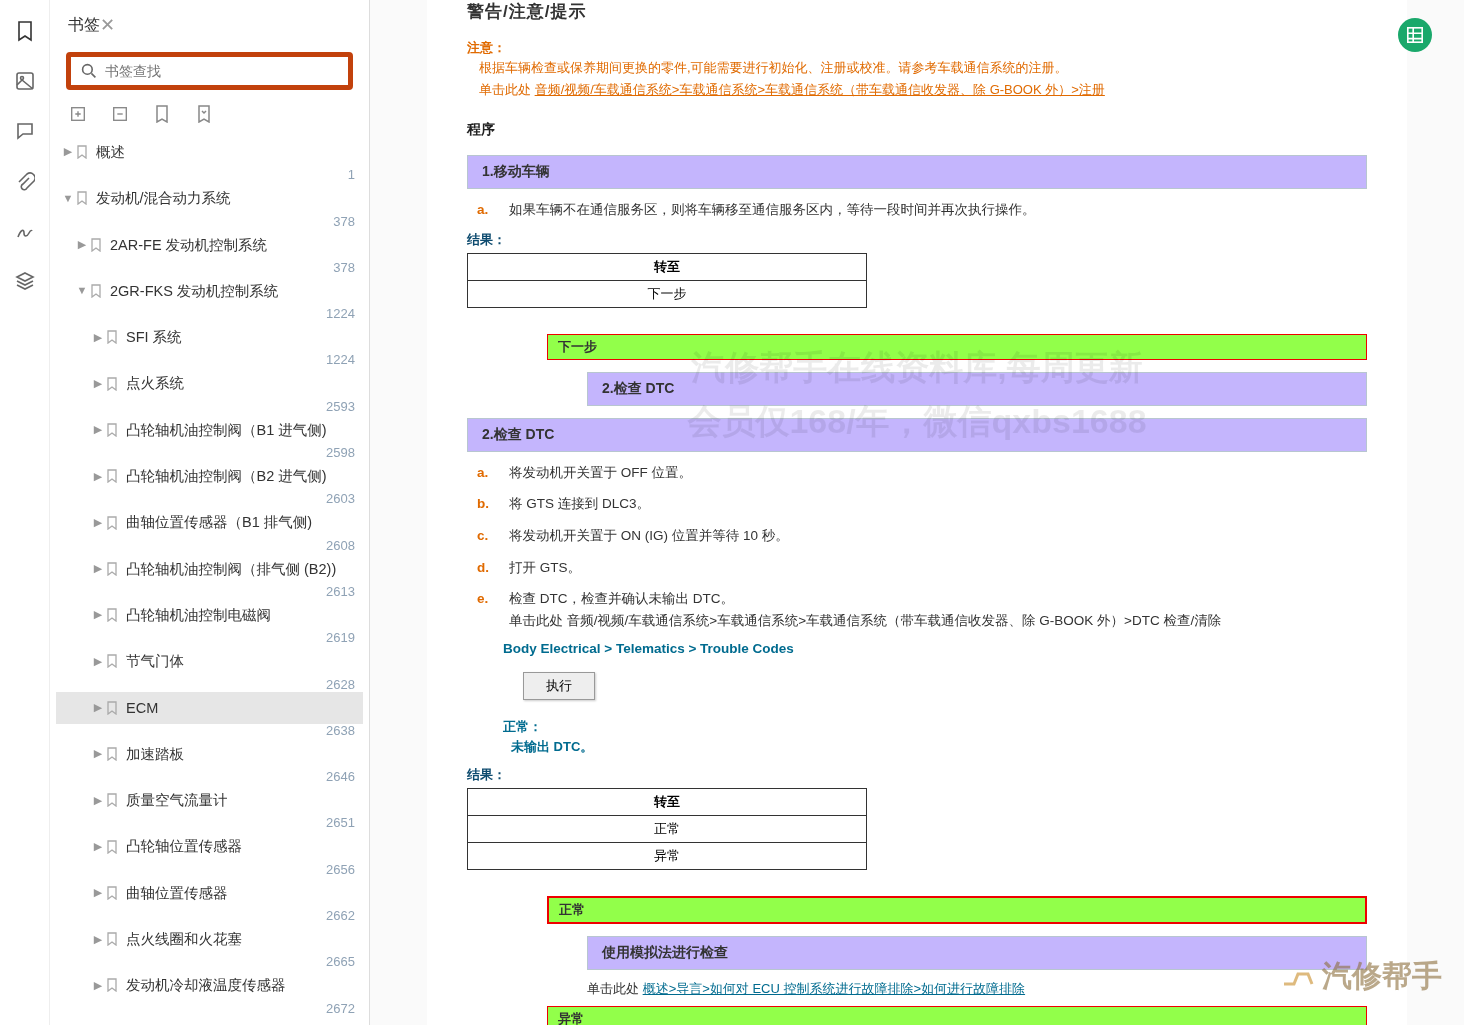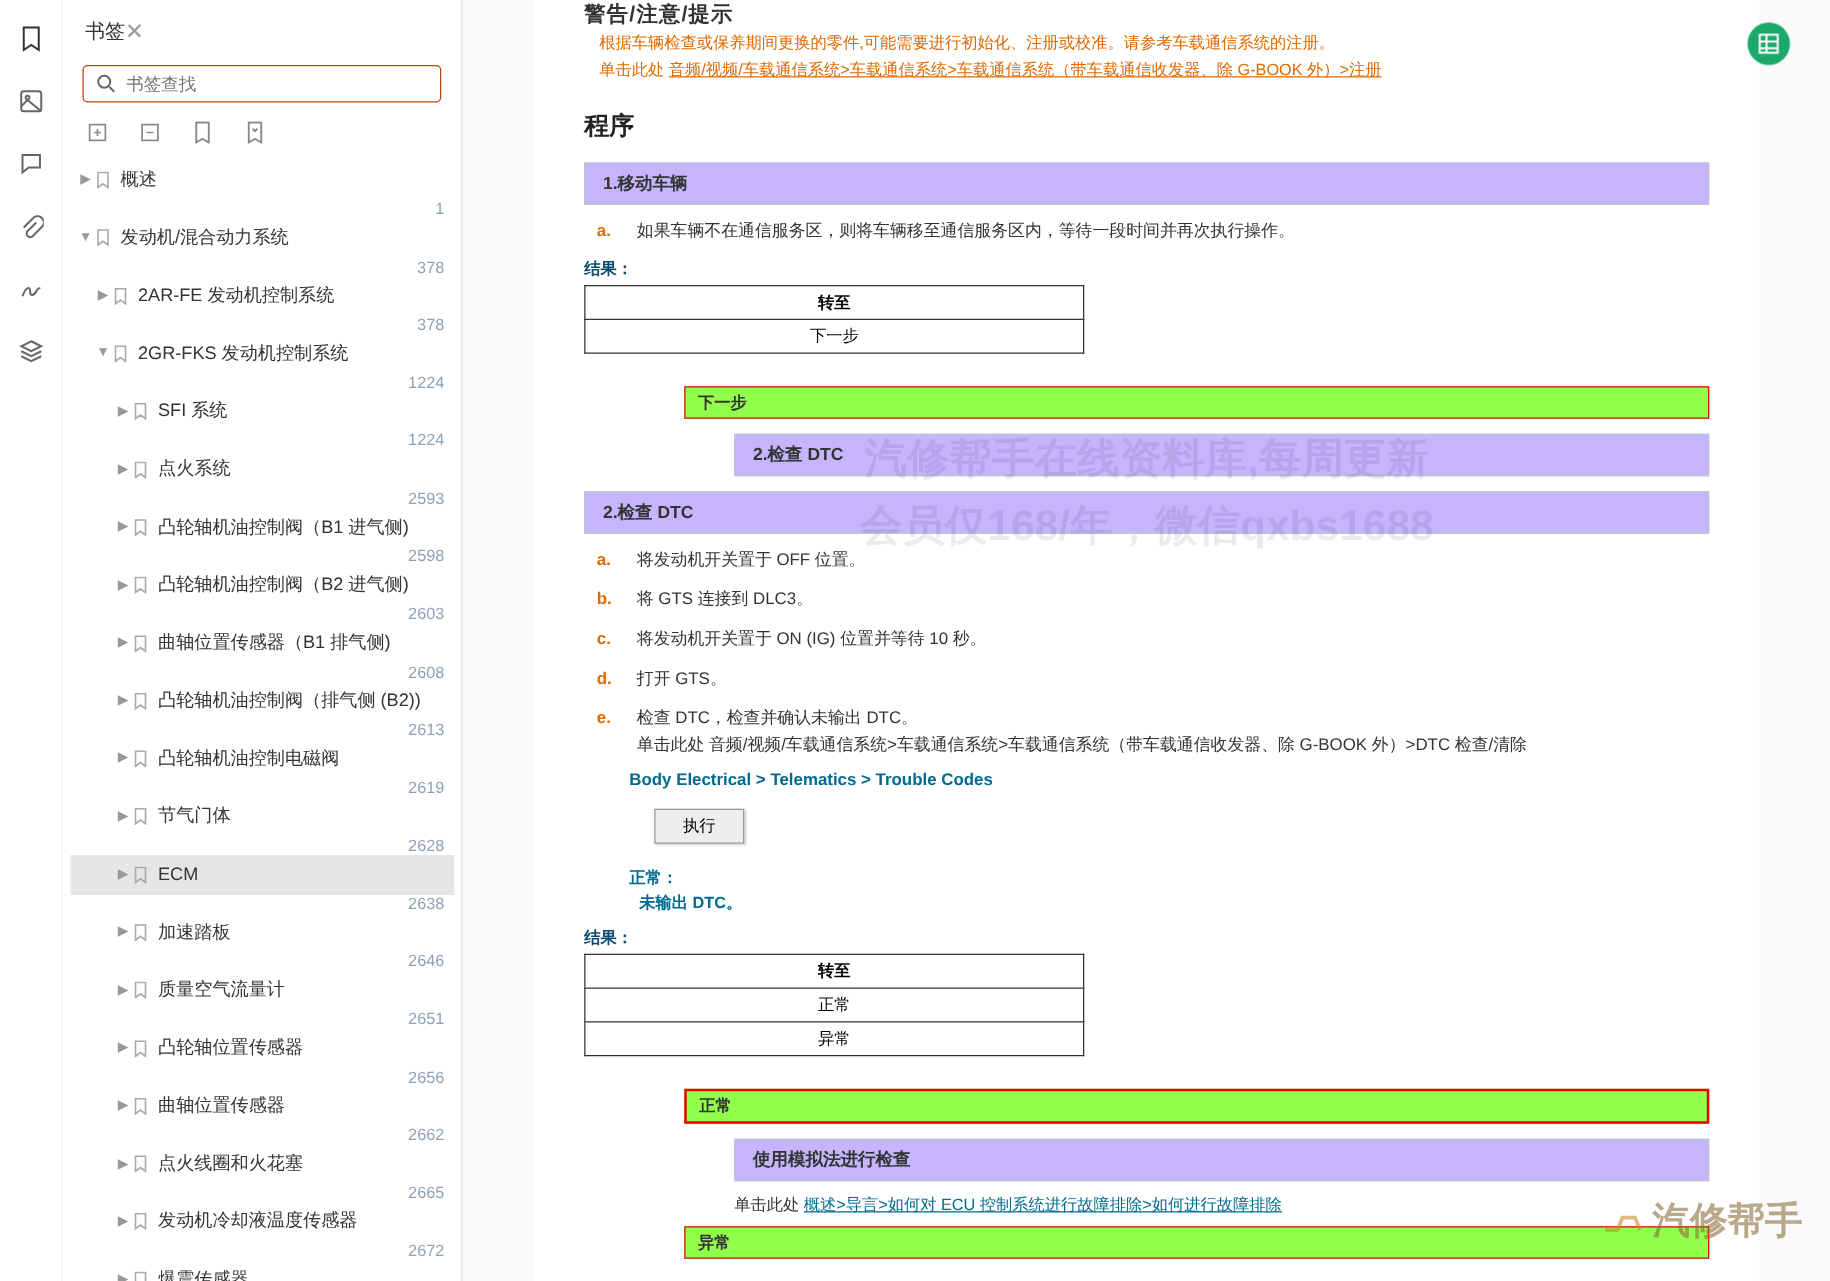--- a/index.html
+++ b/index.html
@@ -4,21 +4,21 @@
 <style>
 *{margin:0;padding:0;box-sizing:border-box;font-family:"Microsoft YaHei",Arial,sans-serif}
 body{background:#fff;width:1464px;height:1025px;display:flex;overflow:hidden}
 .icon-rail{width:50px;background:#fff;border-right:1px solid #eee;display:flex;flex-direction:column;align-items:center;padding-top:18px;gap:24px}
 .icon-rail .ic{width:26px;height:26px;display:flex;align-items:center;justify-content:center;cursor:pointer;color:#666}
 .icon-rail .ic.active{color:#333}
 .sidebar{width:320px;border-right:1px solid #ddd;display:flex;flex-direction:column;background:#fff;position:relative}
 .side-head{display:flex;align-items:center;padding:14px 18px 10px;justify-content:flex-start}
 .side-head h3{font-size:16px;font-weight:400;color:#333}
 .close-x{cursor:pointer;color:#999;font-size:18px}
-.searchbox{margin:6px 16px 10px;border:1px solid #c2410c;border-radius:4px;display:flex;align-items:center;padding:6px 10px;gap:8px}
+.searchbox{margin:6px 16px 10px;border:5px solid #c2410c;border-radius:4px;display:flex;align-items:center;padding:6px 10px;gap:8px}
 .searchbox input{border:none;outline:none;font-size:14px;flex:1;color:#666}
 .searchbox svg{color:#666}
 .tool-row{display:flex;gap:22px;padding:4px 18px 12px;color:#888}
 .tool-row span{cursor:pointer;width:20px;height:20px;display:flex;align-items:center;justify-content:center}
 .tree{flex:1;overflow-y:auto;padding:0 6px 20px;position:relative}
 .tree::-webkit-scrollbar{width:8px}
 .tree::-webkit-scrollbar-thumb{background:#ccc;border-radius:4px}
 .node{position:relative}
 .row{display:flex;align-items:center;padding:6px 4px;cursor:pointer;color:#333;font-size:14.5px;line-height:1.4}
 .row.sel{background:#e6e6e6}
@@ -29,21 +29,21 @@
 .lvl0{padding-left:6px}
 .lvl1{padding-left:20px}
 .lvl2{padding-left:36px}
 .node+.node .row.lvl0{margin-top:6px}
 .content{flex:1;background:#fafafa;overflow-y:auto;position:relative}
 .page{background:#fff;margin:0 auto;width:980px;padding:0 40px 40px;min-height:100%;position:relative}
 .cut-title{font-size:17px;font-weight:700;color:#333;letter-spacing:1px}
 .warn-title{color:#e06a00;font-size:13px;font-weight:700;margin-top:16px}
 .warn-text{color:#e06a00;font-size:13px;line-height:1.7;margin-left:12px}
 .warn-text .lnk{color:#e06a00;text-decoration:underline;cursor:pointer}
-h2.proc{font-size:20px;font-weight:700;margin:20px 0 16px;color:#222}
+h2.proc{font-size:14px;font-weight:700;margin:20px 0 16px;color:#222}
 .step-bar{background:#c4b5fd;border:1px solid #b8c6d0;padding:7px 14px;font-size:14px;font-weight:700;color:#333;margin:12px 0 10px}
 .inner-bar{margin-left:120px}
 .sub-ol{margin-left:10px}
 .sub-ol li{display:flex;gap:18px;font-size:13.5px;color:#333;margin:10px 0;line-height:1.6}
 .sub-ol .m{color:#e06a00;font-weight:700;width:14px}
 .res-lbl{color:#0c4a6e;font-size:13px;font-weight:700;margin:10px 0 4px}
 .res-tbl{border-collapse:collapse;width:400px;font-size:13px}
 .res-tbl th,.res-tbl td{border:1px solid #333;padding:4px 0;text-align:center}
 .green-bar{background:#92ff4a;border:1px solid #e00;padding:3px 10px;font-size:13px;font-weight:700;color:#333;margin:26px 0 6px 80px}
 .red-border{border:2px solid #e00}
@@ -373,20 +373,21 @@
           </span>
           <span class="lab">爆震传感器</span>
         </div>
       </div>
     </div>
 </div>
 
 <div class="content">
  <div class="page">
   <div class="cut-title">警告/注意/提示</div>
+  <div class="warn-title">注意：</div>
   <div class="warn-text">
     <span>根据车辆检查或保养期间更换的零件,可能需要进行初始化、注册或校准。请参考车载通信系统的注册。</span><br>
     <span>单击此处</span> <span class="lnk">音频/视频/车载通信系统&gt;车载通信系统&gt;车载通信系统（带车载通信收发器、除 G-BOOK 外）&gt;注册</span>
   </div>
   <h2 class="proc">程序</h2>
 
   <div class="step-bar">1.移动车辆</div>
   <ul class="sub-ol">
     <li>
           <span class="m">a.</span>

